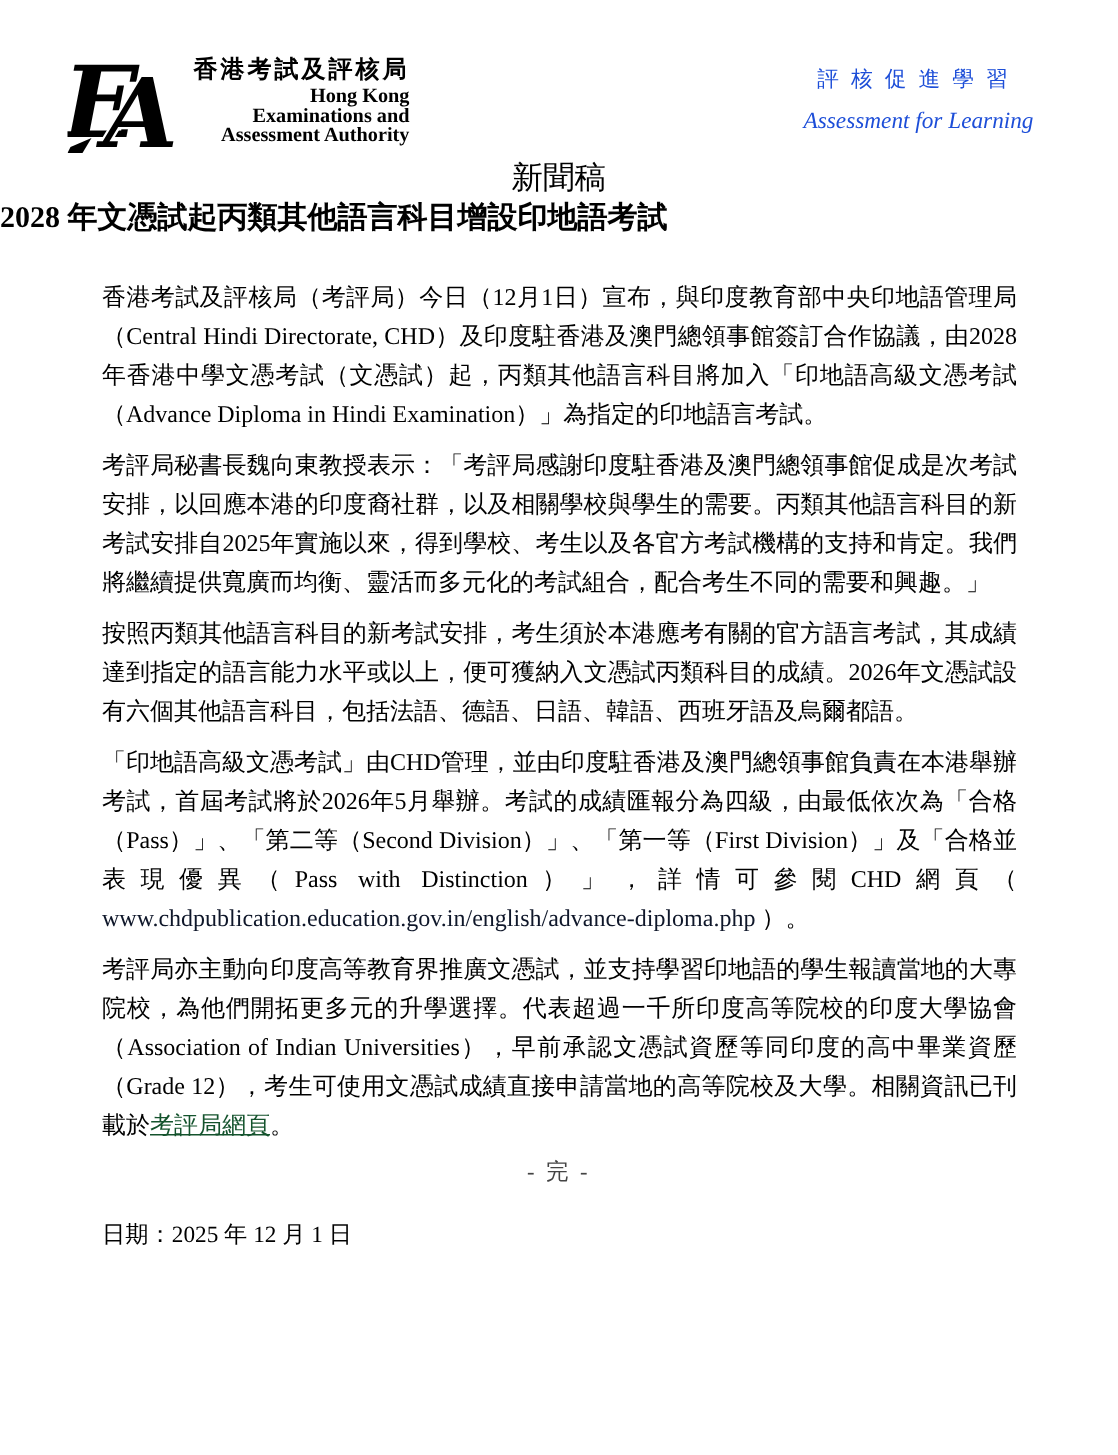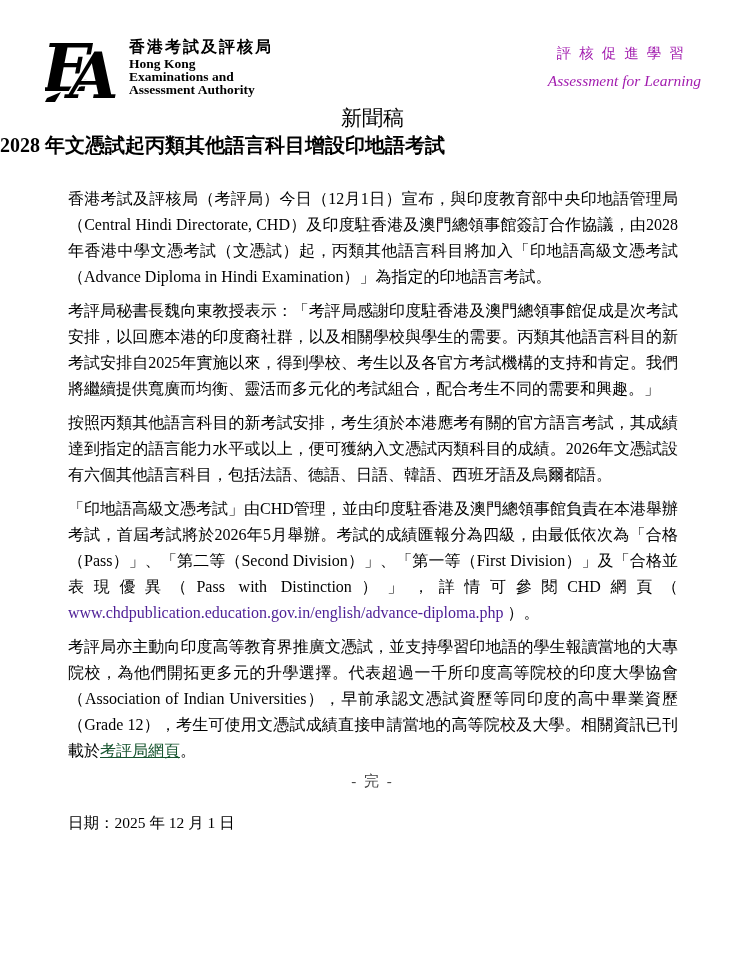--- a/index.html
+++ b/index.html
@@ -34,42 +34,42 @@
     display: flex;
     align-items: flex-start;
     gap: 6px;
   }
   .logo-mark {
     width: 78px;
     height: 66px;
     flex: 0 0 auto;
   }
   .logo-text {
-    text-align: left;
+    text-align: right;
     padding-top: 1px;
   }
   .logo-cn {
     font-size: 16px;
     font-weight: bold;
     letter-spacing: 2px;
     line-height: 20px;
     white-space: nowrap;
   }
   .logo-en {
     font-size: 13.5px;
     font-weight: bold;
     line-height: 13px;
     white-space: nowrap;
   }
   .tagline {
     position: absolute;
-    right: 44px;
+    right: 56px;
     top: 8px;
     text-align: center;
-    color: #a21caf;
+    color: #1d4ed8;
   }
   .tagline-cn {
     font-size: 14.5px;
     letter-spacing: 8px;
     line-height: 18px;
     white-space: nowrap;
   }
   .tagline-en {
     font-size: 15.5px;
     font-style: italic;
@@ -99,21 +99,21 @@
     margin: 0 0 8px 0;
     font-size: 16px;
     line-height: 26px;
     text-align: justify;
   }
   a.link {
     cursor: pointer;
     overflow-wrap: anywhere;
   }
   a.link-blue {
-    color: #4c1d95;
+    color: #0f172a;
     text-decoration: none;
   }
   a.link-blue-underline {
     color: #14532d;
     text-decoration: underline;
   }
   a.link-black-underline {
     color: #000000;
     text-decoration: underline;
   }

